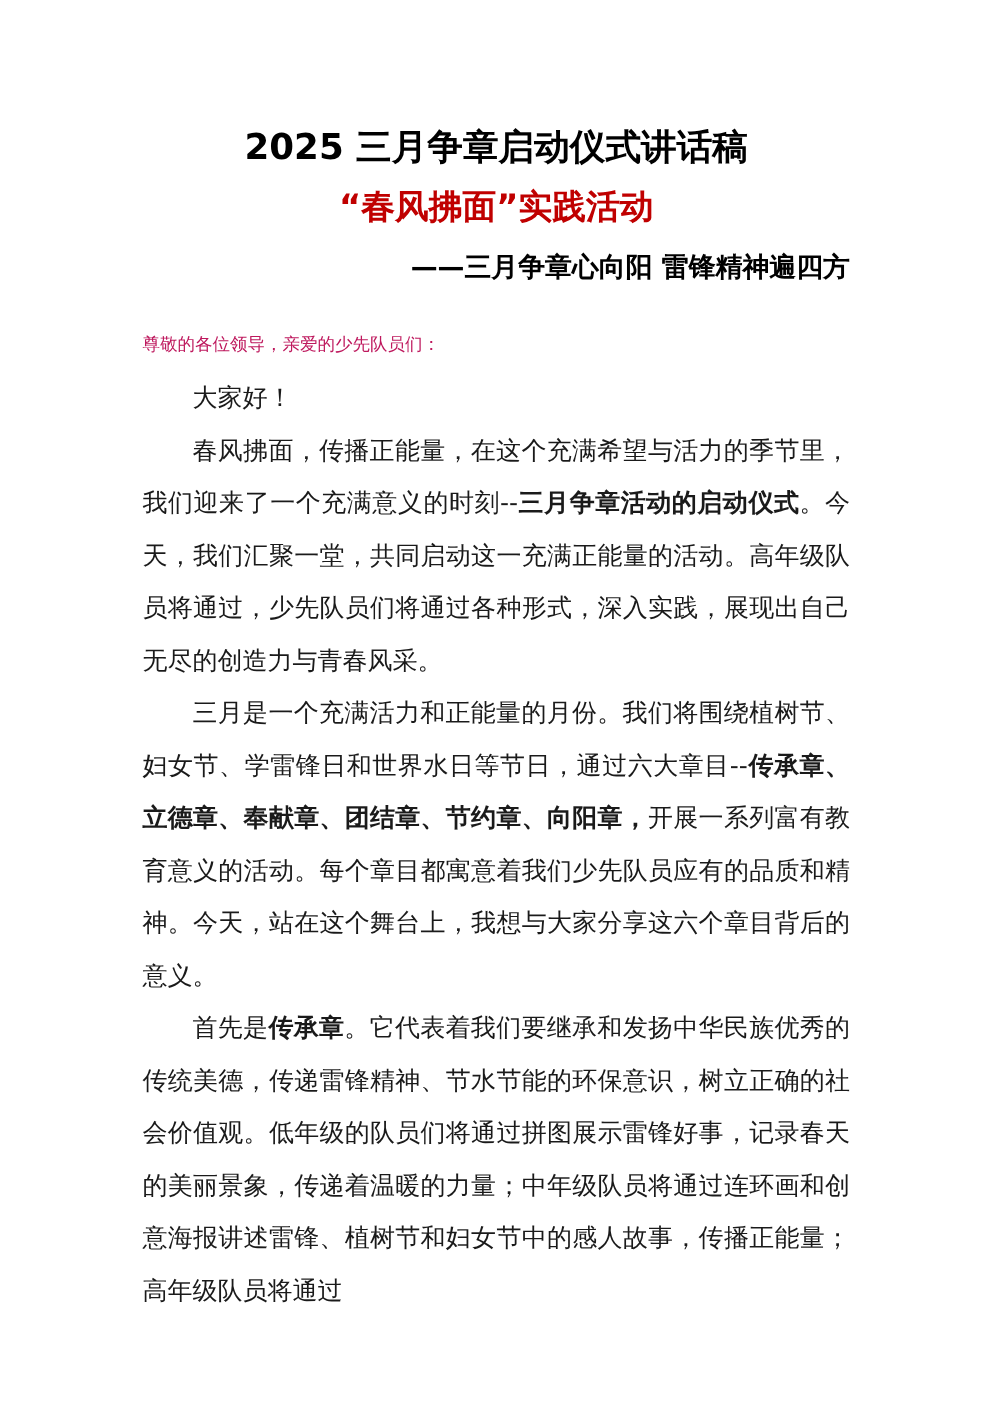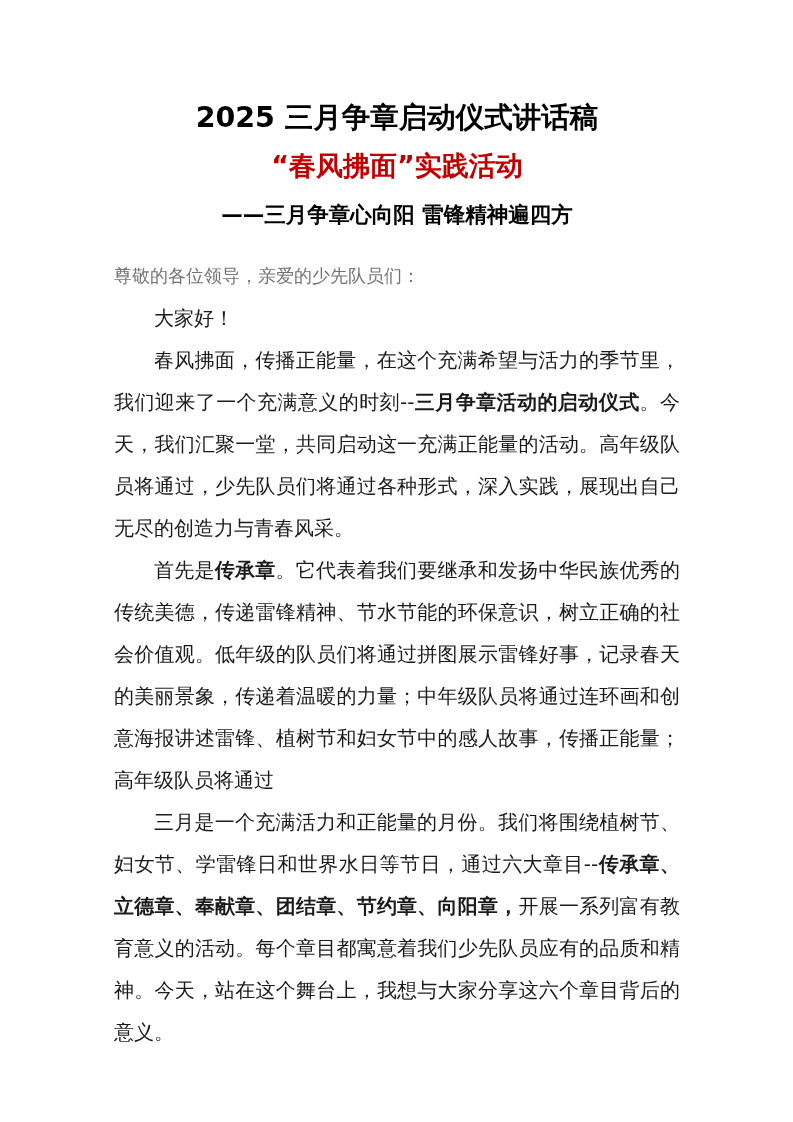--- a/index.html
+++ b/index.html
@@ -41,33 +41,33 @@
     font-size: 27px;
     font-weight: bold;
     color: #C00000;
     line-height: 1.0;
     padding-top: 19px;
     white-space: nowrap;
   }
   .title-tagline {
     margin: 0;
     padding: 0;
-    text-align: center;
+    text-align: right;
     font-size: 21.5px;
     font-weight: bold;
     color: #000000;
     line-height: 1.0;
     padding-top: 25px;
     white-space: nowrap;
   }
   .salutation {
     margin: 0;
     padding: 0;
-    font-size: 18px;
-    color: #737373;
+    font-size: 14px;
+    color: #be185d;
     line-height: 42px;
     padding-top: 30px;
     text-align: justify;
     text-justify: inter-ideograph;
   }
   p.para {
     margin: 0;
     padding: 0;
     font-size: 20px;
     color: #1a1a1a;
@@ -94,18 +94,18 @@
 
     <h2 class="title-sub-red">“春风拂面”实践活动</h2>
 
     <h3 class="title-tagline">——三月争章心向阳 雷锋精神遍四方</h3>
 
     <div class="salutation">尊敬的各位领导，亲爱的少先队员们：</div>
 
     <div id="paragraph-container">
         <p class="para"><span>大家好！</span></p>
         <p class="para"><span>春风拂面，传播正能量，在这个充满希望与活力的季节里，我们迎来了一个充满意义的时刻--</span><span class="bold-ul">三月争章活动的启动仪式</span><span>。今天，我们汇聚一堂，共同启动这一充满正能量的活动。高年级队员将通过，少先队员们将通过各种形式，深入实践，展现出自己无尽的创造力与青春风采。</span></p>
+        <p class="para"><span>三月是一个充满活力和正能量的月份。我们将围绕植树节、妇女节、学雷锋日和世界水日等节日，通过六大章目--</span><span class="bold-ul">传承章、立德章、奉献章、团结章、节约章、向阳章，</span><span>开展一系列富有教育意义的活动。每个章目都寓意着我们少先队员应有的品质和精神。今天，站在这个舞台上，我想与大家分享这六个章目背后的意义。</span></p>
         <p class="para"><span>首先是</span><span class="bold-only">传承章</span><span>。它代表着我们要继承和发扬中华民族优秀的传统美德，传递雷锋精神、节水节能的环保意识，树立正确的社会价值观。低年级的队员们将通过拼图展示雷锋好事，记录春天的美丽景象，传递着温暖的力量；中年级队员将通过连环画和创意海报讲述雷锋、植树节和妇女节中的感人故事，传播正能量；高年级队员将通过</span></p>
-        <p class="para"><span>三月是一个充满活力和正能量的月份。我们将围绕植树节、妇女节、学雷锋日和世界水日等节日，通过六大章目--</span><span class="bold-ul">传承章、立德章、奉献章、团结章、节约章、向阳章，</span><span>开展一系列富有教育意义的活动。每个章目都寓意着我们少先队员应有的品质和精神。今天，站在这个舞台上，我想与大家分享这六个章目背后的意义。</span></p>
       </div>
 
   </div>
 </div>
 
 </body></html>

